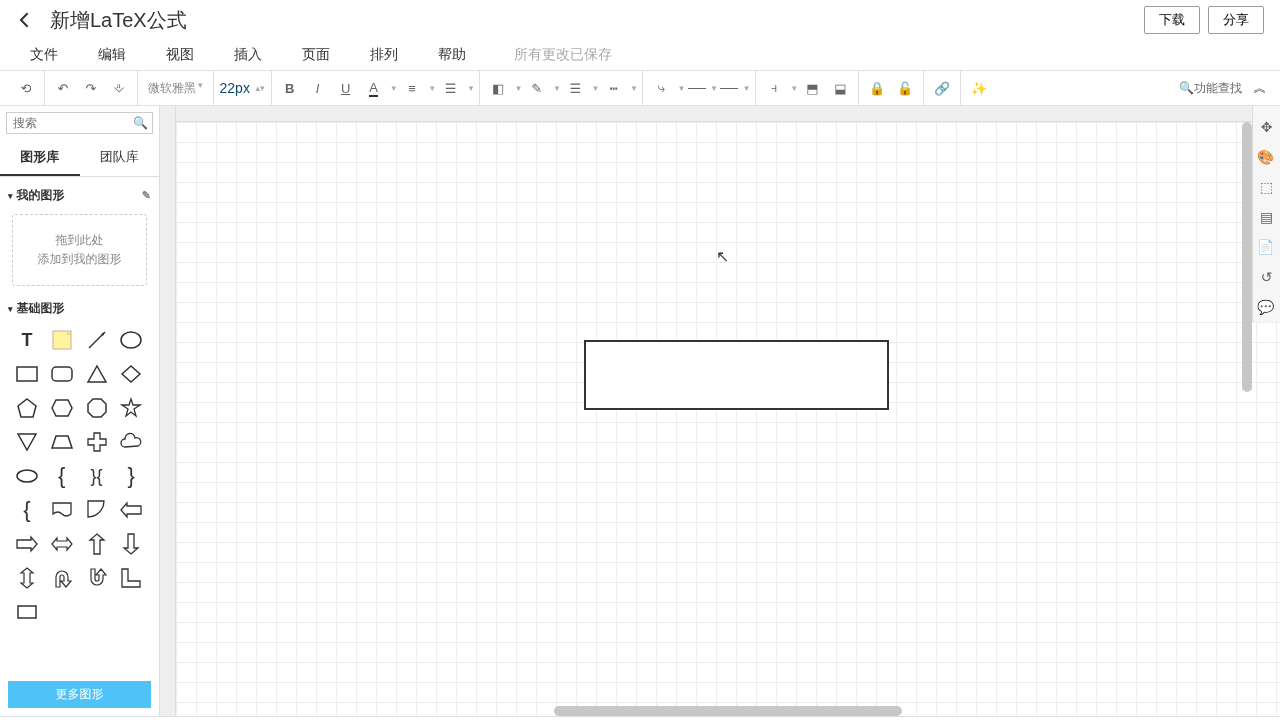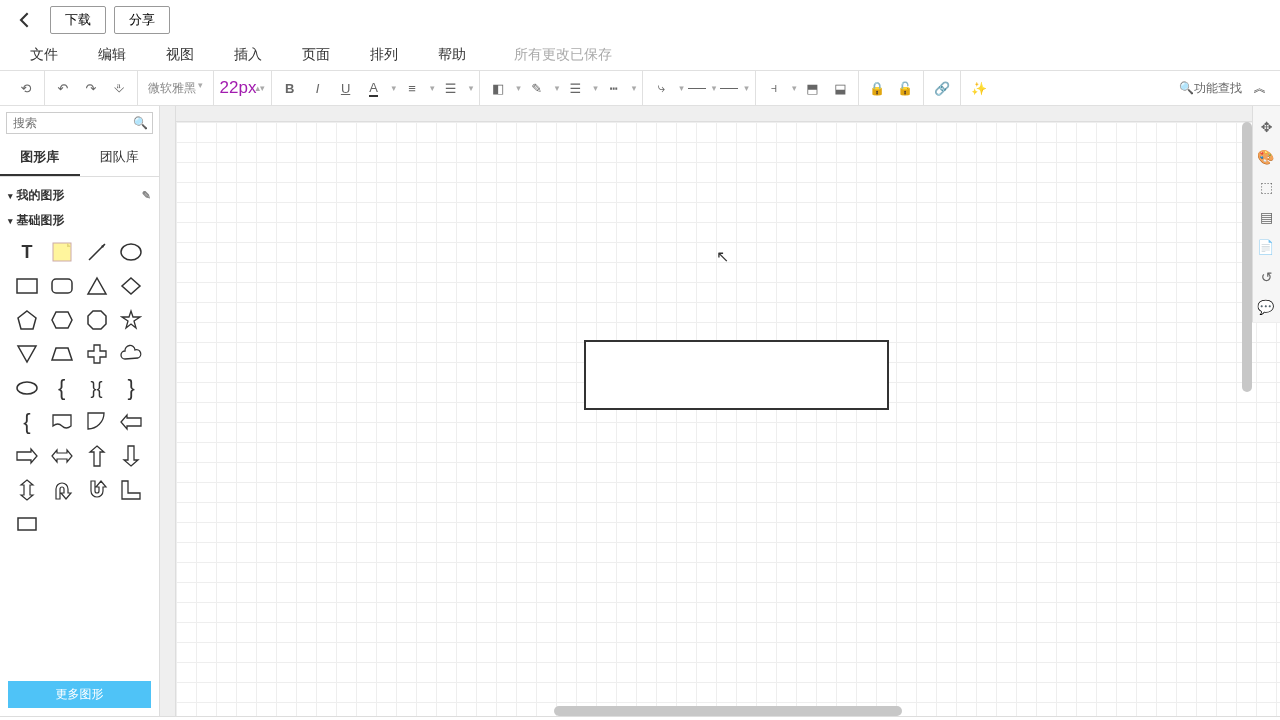--- a/index.html
+++ b/index.html
@@ -15,21 +15,21 @@
 
 .menubar { height: 30px; display: flex; align-items: center; padding: 0 30px; gap: 40px; font-size: 14px; }
 .menu-item { cursor: pointer; }
 .save-status { color: #aaa; margin-left: 8px; }
 
 
 .toolbar { height: 36px; border-top: 1px solid #e0e0e0; border-bottom: 1px solid #e0e0e0; display: flex; align-items: center; padding: 0 8px; }
 .tool-group { display: flex; align-items: center; height: 100%; border-right: 1px solid #e0e0e0; padding: 0 6px; gap: 4px; }
 .tool-btn { width: 24px; height: 24px; display: flex; align-items: center; justify-content: center; cursor: pointer; color: #666; border-radius: 2px; }
 .font-select { min-width: 60px; font-size: 12px; color: #888; padding: 0 4px; cursor: pointer; display: flex; align-items: flex-start; }
-.font-size { width: 30px; font-size: 17px; color: #a21caf; }
+.font-size { width: 30px; font-size: 14px; color: #0c4a6e; }
 .dd-arrow { font-size: 9px; color: #aaa; margin-left: 2px; }
 .spacer { flex: 1; }
 .line-sample { width: 18px; border-top: 1px solid #666; }
 .arrow-sample { width: 18px; border-top: 1px solid #666; position: relative; }
 
 
 .main { display: flex; height: 610px; }
 
 
 .sidebar { width: 160px; border-right: 1px solid #ddd; display: flex; flex-direction: column; overflow: hidden; }
@@ -73,20 +73,21 @@
 </style>
 </head>
 <body>
 
 <div class="header">
   <div class="back-btn">
     <svg viewBox="0 0 24 24" width="20" height="20">
         <path d="M14 4l-8 8 8 8" stroke="#333" stroke-width="2.5" fill="none"></path>
       </svg>
   </div>
+  <div class="doc-title">新增LaTeX公式</div>
   <div class="header-buttons">
     <button class="btn-outline">下载</button>
     <button class="btn-outline">分享</button>
   </div>
 </div>
 
 <div class="menubar">
   <span class="menu-item">文件</span>
   <span class="menu-item">编辑</span>
   <span class="menu-item">视图</span>
@@ -187,20 +188,24 @@
     <div class="tab-row">
       <div class="tab active">图形库</div>
       <div class="tab">团队库</div>
     </div>
     <div class="section">
       <div class="section-header">
         <span class="collapse-arrow">▾</span>
         <span>我的图形</span>
         <span class="edit-icon">✎</span>
       </div>
+      <div class="drop-zone">
+        <div>拖到此处</div>
+        <div>添加到我的图形</div>
+      </div>
       <div class="section-header">
         <span class="collapse-arrow">▾</span>
         <span>基础图形</span>
       </div>
       <div class="shape-grid">
         <div class="shape-cell">
             <b style="font-size:18px">T</b>
           </div>
         <div class="shape-cell">
             <svg width="22" height="22">

